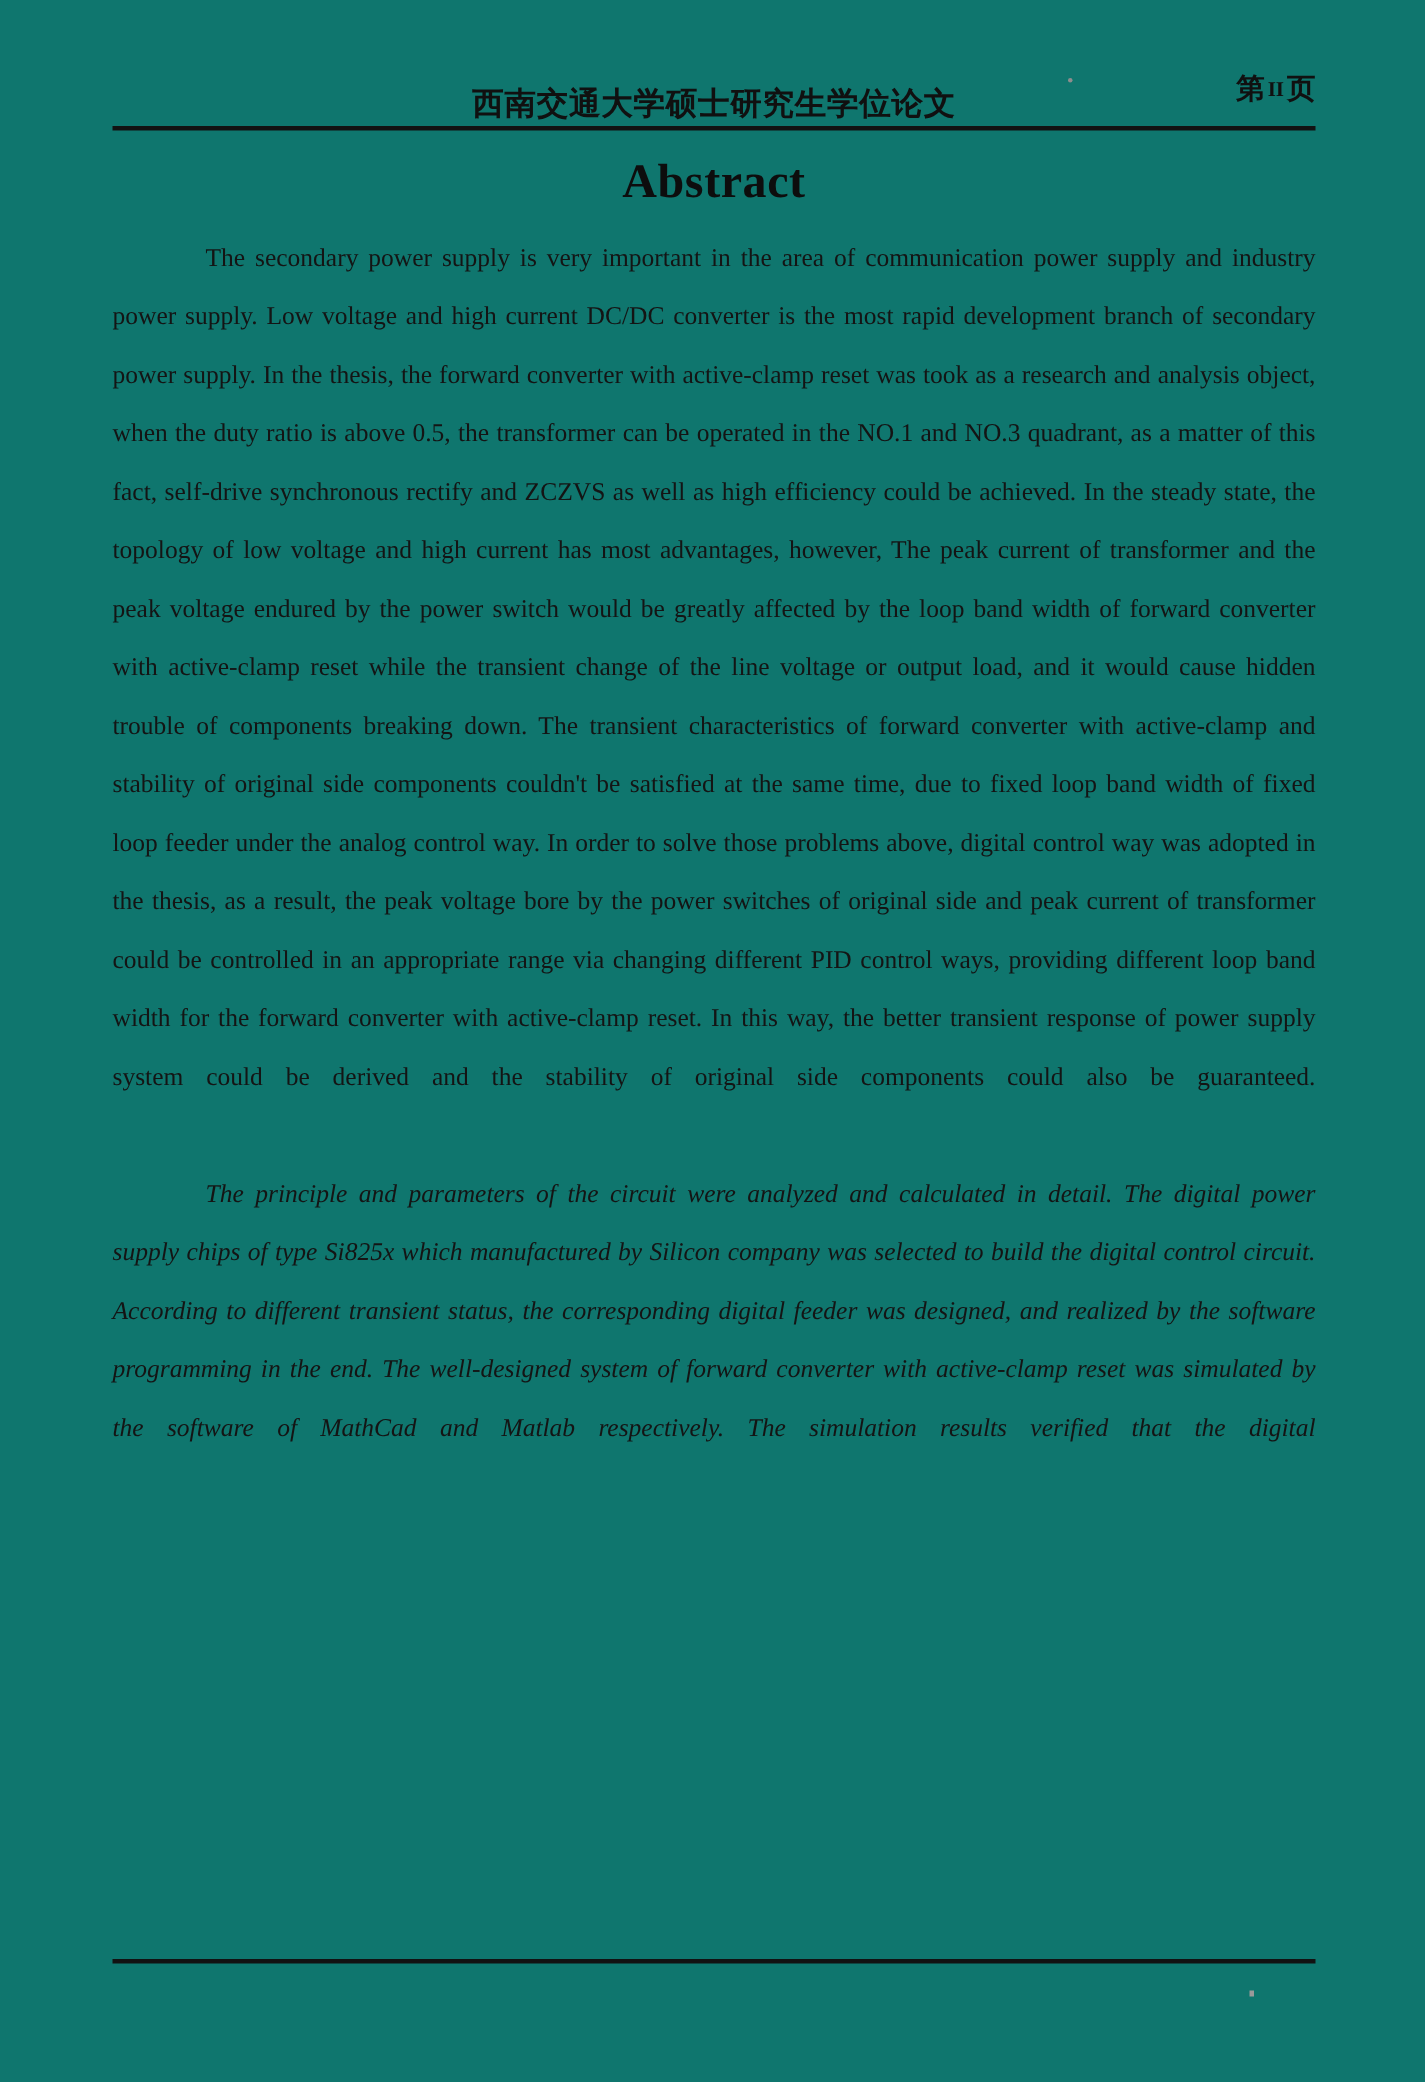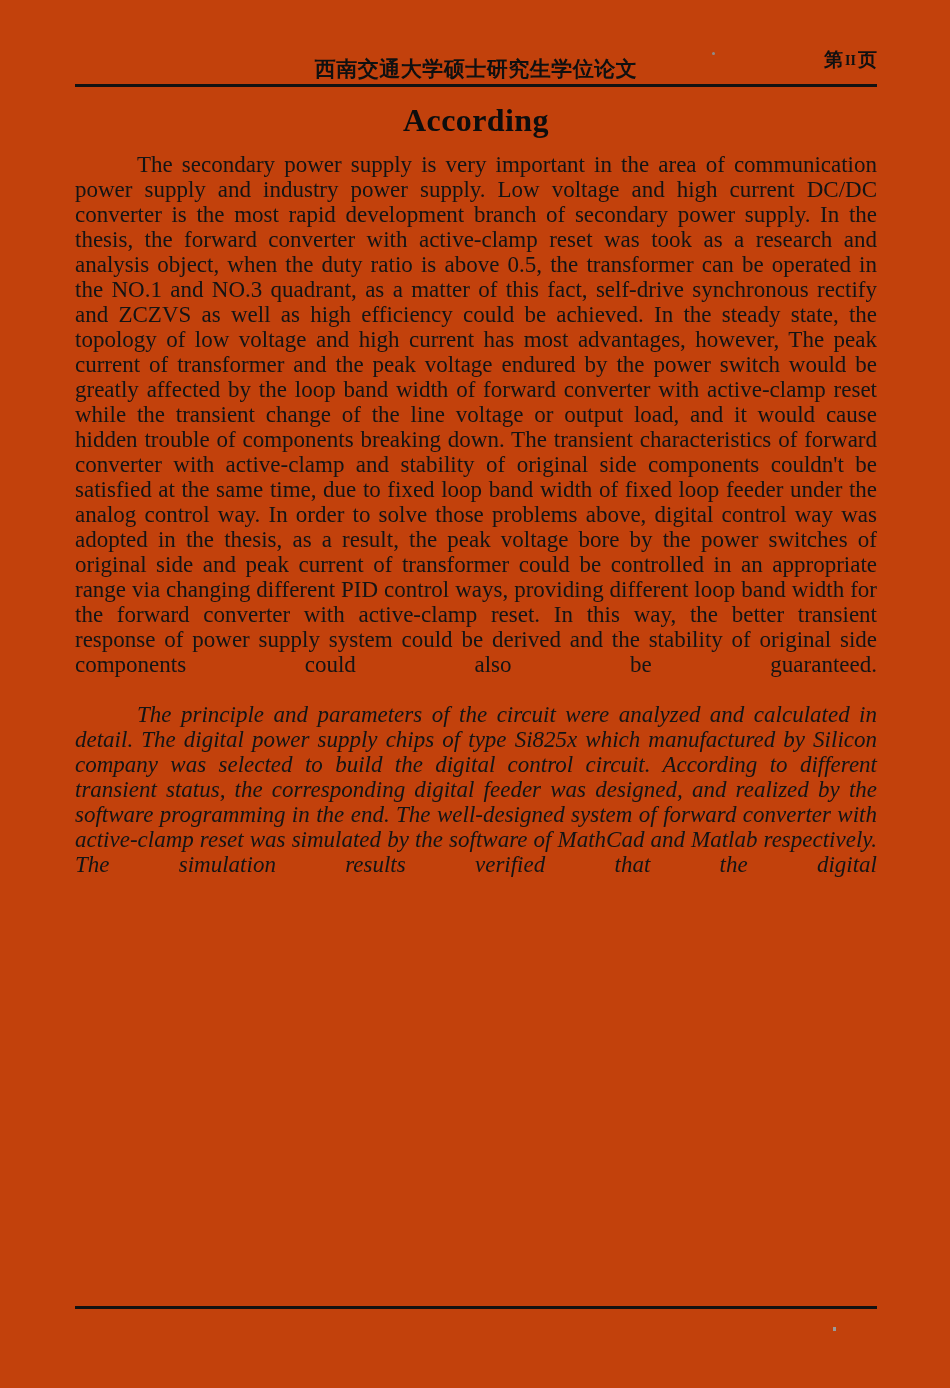--- a/index.html
+++ b/index.html
@@ -12,21 +12,21 @@
     height: 1388px;
     position: relative;
     font-family: "Liberation Serif", "DejaVu Serif", serif;
     color: #111111;
     overflow: hidden;
   }
 
   .page {
     position: absolute;
     inset: 0;
-    background: #c2410c;
+    background: #0f766e;
   }
 
   
   .page-header {
     position: absolute;
     left: 75px;
     top: 40px;
     width: 802px;
     height: 40px;
     display: flex;
@@ -106,22 +106,22 @@
     font-size: 32px;
     font-weight: 700;
     text-align: center;
     letter-spacing: 0.4px;
     margin: 0 0 12px 0;
     line-height: 1.25;
     color: #0d0d0d;
   }
 
   .para {
-    font-size: 23px;
-    line-height: 25px;
+    font-size: 17px;
+    line-height: 39px;
     text-align: justify;
     text-justify: inter-word;
     text-indent: 62px;
     margin: 0;
     color: #141414;
     hyphens: none;
     word-spacing: 0.2px;
   }
   .para + .para {
     margin-top: 0px;
@@ -145,21 +145,21 @@
 
   <div class="header-page-no" style="left:auto; right:73px; top:50px; bottom:auto;margin-left:12px;">
     <span>第</span><span class="roman">II</span><span>页</span>
   </div>
 
   <div class="header-speck"></div>
 
   <div class="rule rule-top"></div>
 
   <div class="content">
-    <h1 class="doc-title">According</h1>
+    <h1 class="doc-title">Abstract</h1>
 
     <p class="para">The secondary power supply is very important in the area of communication power supply and industry power supply. Low voltage and high current DC/DC converter is the most rapid development branch of secondary power supply. In the thesis, the forward converter with active-clamp reset was took as a research and analysis object, when the duty ratio is above 0.5, the transformer can be operated in the NO.1 and NO.3 quadrant, as a matter of this fact, self-drive synchronous rectify and ZCZVS as well as high efficiency could be achieved. In the steady state, the topology of low voltage and high current has most advantages, however, The peak current of transformer and the peak voltage endured by the power switch would be greatly affected by the loop band width of forward converter with active-clamp reset while the transient change of the line voltage or output load, and it would cause hidden trouble of components breaking down. The transient characteristics of forward converter with active-clamp and stability of original side components couldn't be satisfied at the same time, due to fixed loop band width of fixed loop feeder under the analog control way. In order to solve those problems above, digital control way was adopted in the thesis, as a result, the peak voltage bore by the power switches of original side and peak current of transformer could be controlled in an appropriate range via changing different PID control ways, providing different loop band width for the forward converter with active-clamp reset. In this way, the better transient response of power supply system could be derived and the stability of original side components could also be guaranteed.</p>
 
     <p class="para">The principle and parameters of the circuit were analyzed and calculated in detail. The digital power supply chips of type Si825x which manufactured by Silicon company was selected to build the digital control circuit. According to different transient status, the corresponding digital feeder was designed, and realized by the software programming in the end. The well-designed system of forward converter with active-clamp reset was simulated by the software of MathCad and Matlab respectively. The simulation results verified that the digital</p>
   </div>
 
   <div class="rule rule-bottom"></div>
   <div class="footer-speck"></div>
 
 </div>

